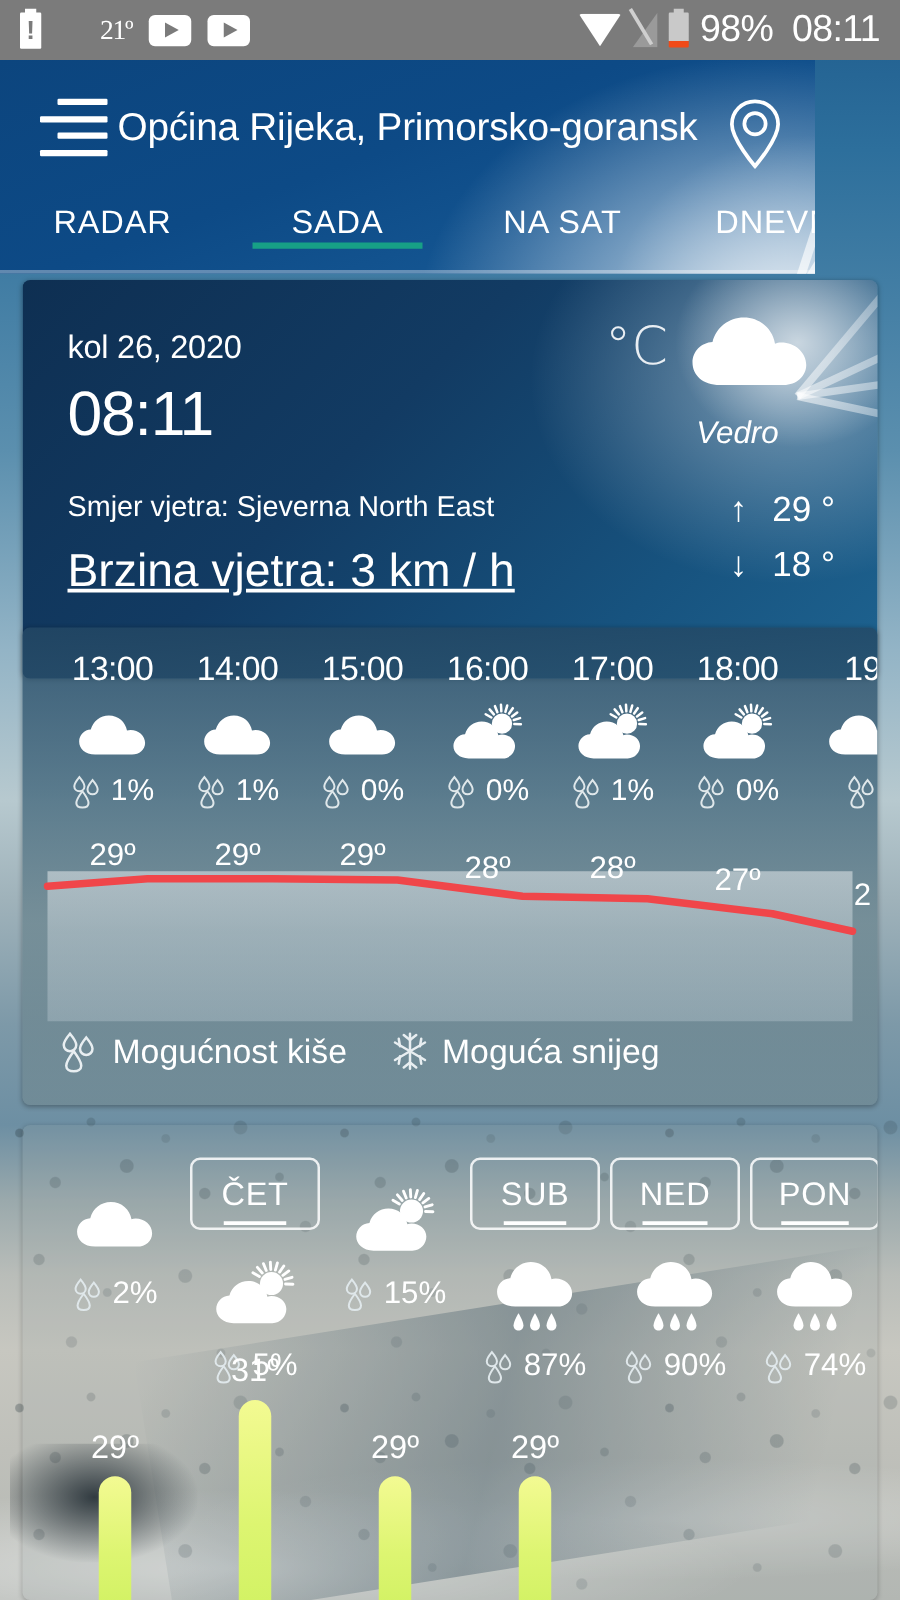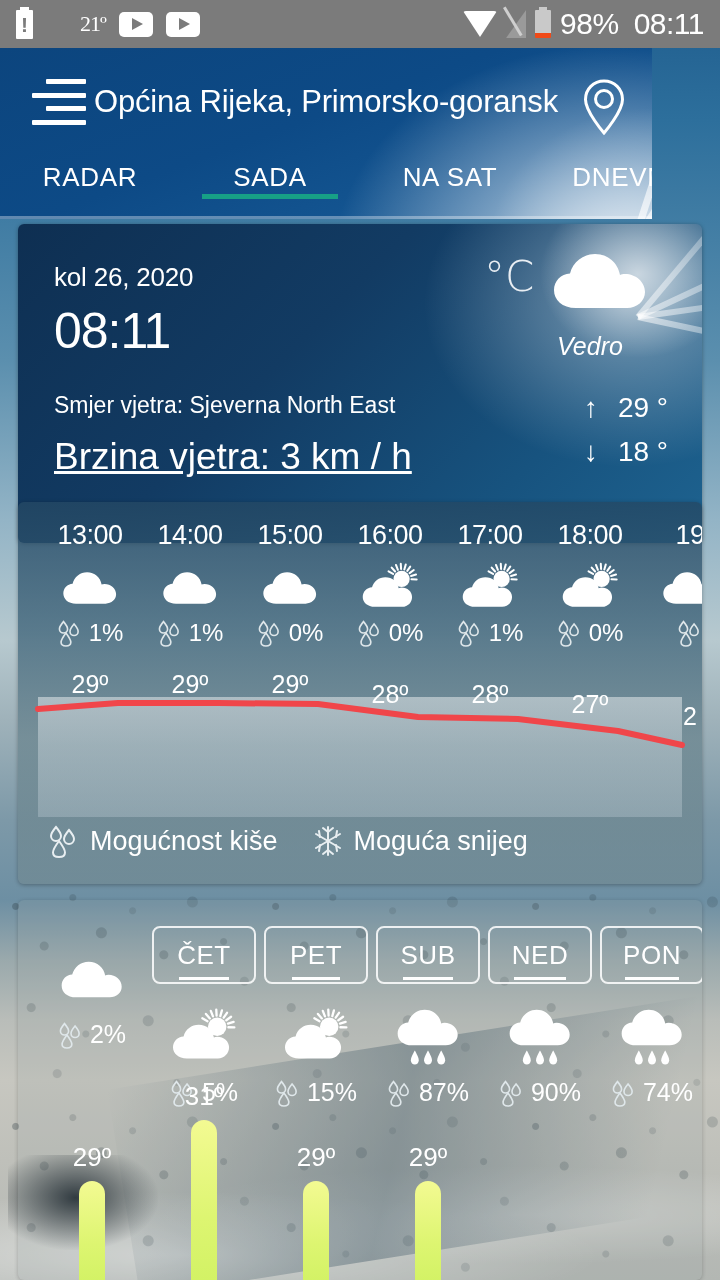--- a/index.html
+++ b/index.html
@@ -649,23 +649,20 @@
           <div class="day-pop">
             <svg width="26" height="28" viewBox="0 0 32 34">
               <path fill="none" stroke="#dfe7ea" stroke-width="2" d="M8 3 C8 3 3 9 3 12 C3 15 5.4 17 8 17 C10.6 17 13 15 13 12 C13 9 8 3 8 3 Z"></path>
               <path fill="none" stroke="#dfe7ea" stroke-width="2" d="M21 6 C21 6 16 12 16 15 C16 18 18.4 20 21 20 C23.6 20 26 18 26 15 C26 12 21 6 21 6 Z"></path>
               <path fill="none" stroke="#dfe7ea" stroke-width="2" d="M11 17 C11 17 5 25 5 28.5 C5 31.5 7.8 33 11 33 C14.2 33 17 31.5 17 28.5 C17 25 11 17 11 17 Z"></path>
             </svg>
             <span>5%</span>
           </div>
         </div>
         <div class="day-col" style="left: 246px;">
-          <div class="day-chip">
-            <u>PET</u>
-          </div>
           <div class="day-icon">
             <svg width="66" height="51.480000000000004" viewBox="0 0 100 78">
               <g stroke="#ffffff" stroke-width="3.5" stroke-linecap="round">
                 <line x1="55.3" y1="15.5" x2="47.5" y2="11.0"></line>
                 <line x1="58.8" y1="11.2" x2="52.9" y2="4.4"></line>
                 <line x1="63.6" y1="8.2" x2="60.3" y2="-0.1"></line>
                 <line x1="69.1" y1="7.0" x2="68.6" y2="-2.0"></line>
                 <line x1="74.7" y1="7.7" x2="77.2" y2="-1.0"></line>
                 <line x1="79.8" y1="10.1" x2="84.9" y2="2.7"></line>
                 <line x1="83.8" y1="14.0" x2="91.0" y2="8.7"></line>

